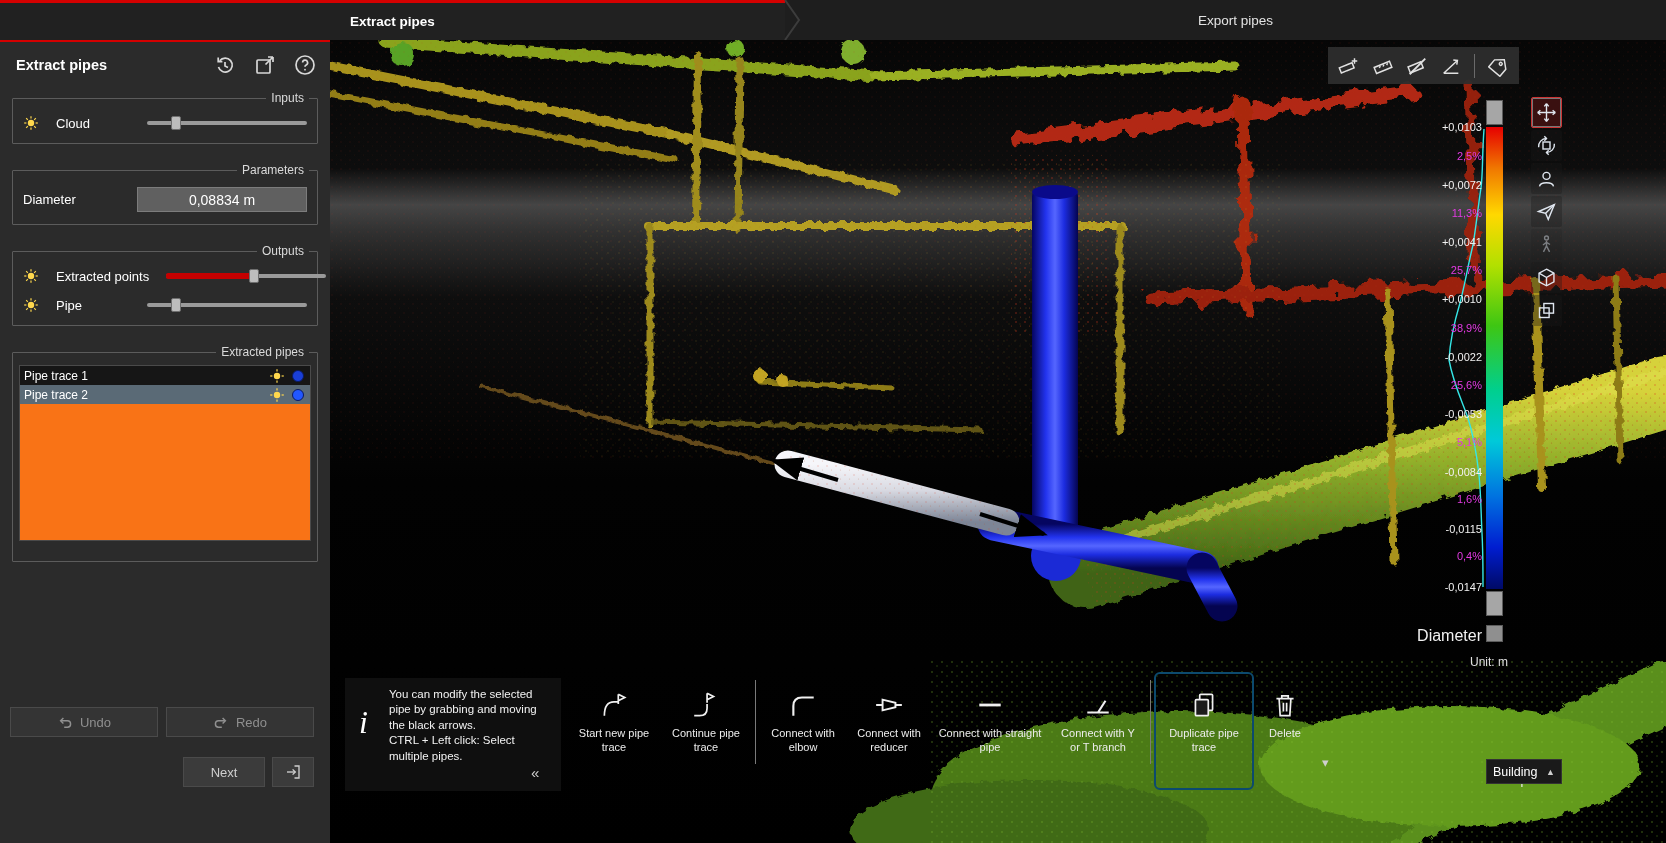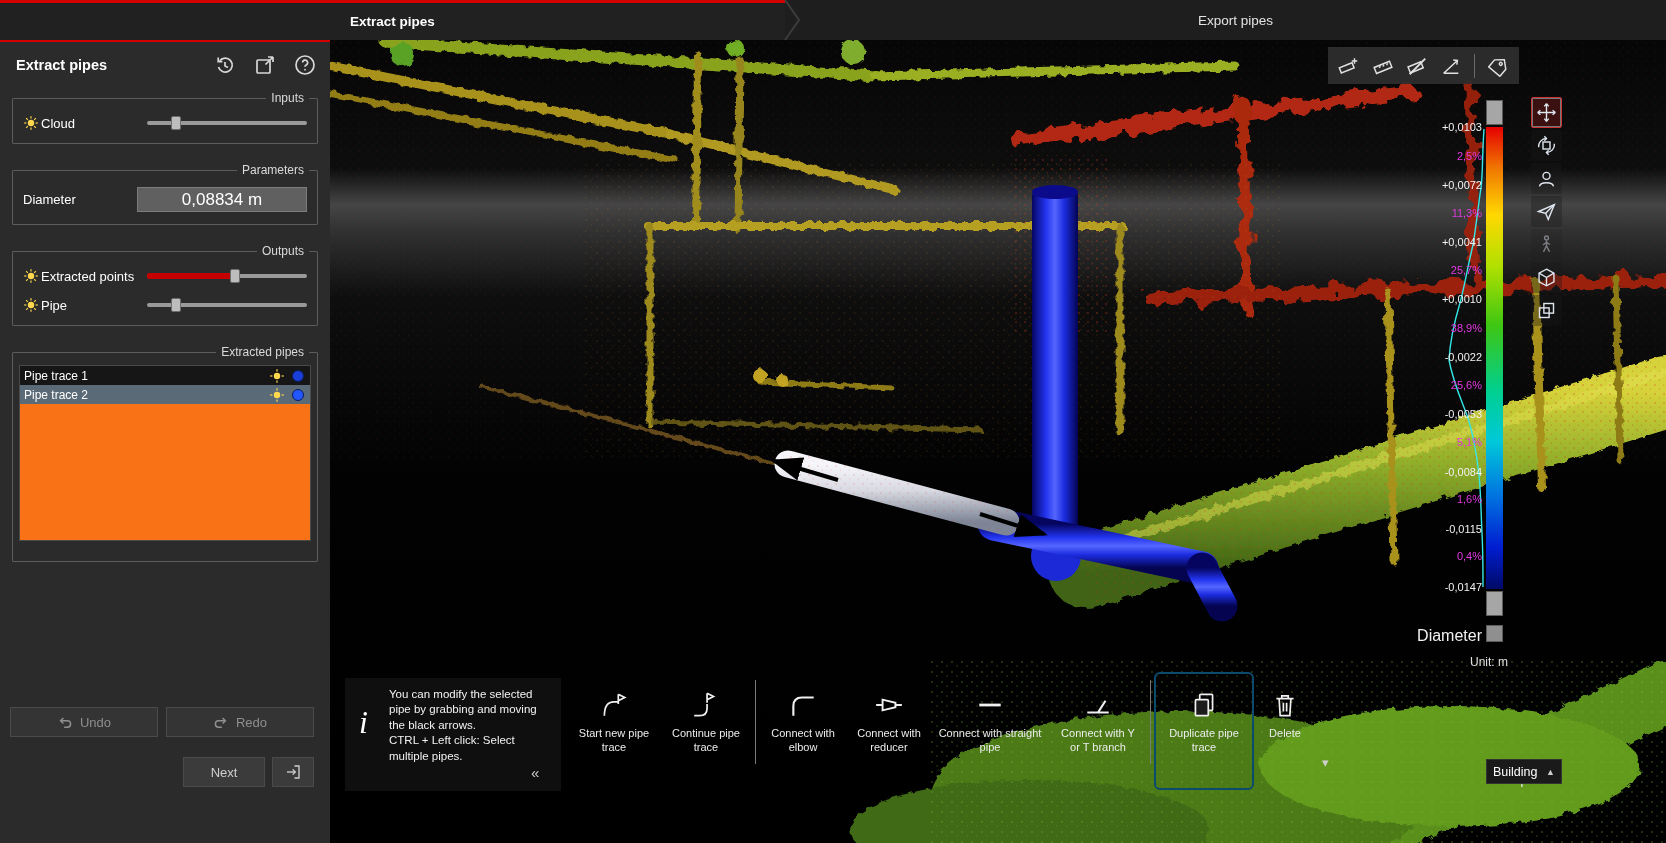--- a/index.html
+++ b/index.html
@@ -16,29 +16,29 @@
   .tab-chev{position:absolute;left:783px;top:0;width:22px;height:40px}
 
   
   .panel{position:absolute;left:0;top:40px;width:330px;height:803px;background:#2b2b2b;
          border-top:2px solid #d40000}
   .panel-header{display:flex;align-items:center;height:46px;padding:0 10px 0 16px}
   .panel-title{font-weight:bold;font-size:14.5px;color:#fff;flex:1}
   .hicon{width:30px;height:30px;margin-left:10px;display:flex;align-items:center;justify-content:center;cursor:pointer;border-radius:3px}
   .groupbox{position:relative;border:1px solid #5c5c5c;margin:10px 12px 26px;padding:16px 10px 12px;border-radius:1px}
   .grouplabel{position:absolute;top:-8px;right:8px;background:#2b2b2b;padding:0 5px;font-size:12px;color:#dadada}
-  .frow{display:flex;align-items:center;gap:2px;color:#fff;font-size:13px}
+  .frow{display:flex;align-items:center;gap:17px;color:#fff;font-size:13px}
   .frow + .frow{margin-top:13px}
   .bulb{width:16px;height:16px;flex:none}
   .flabel{flex:1;white-space:nowrap}
   .slider{position:relative;width:160px;height:14px;flex:none;cursor:pointer}
   .slider .track{position:absolute;left:0;right:0;top:5px;height:4px;background:#9a9a9a;border-radius:2px}
   .slider .fill{position:absolute;left:0;top:4px;height:6px;background:#c40000;border-radius:2px}
   .slider .handle{position:absolute;top:0;width:10px;height:14px;background:#bdbdbd;border:1px solid #6e6e6e;border-radius:2px}
-  .field{width:170px;height:25px;background:#606060;border:1px solid #7c7c7c;color:#fff;font-size:17px;
+  .field{width:170px;height:25px;background:#606060;border:1px solid #7c7c7c;color:#fff;font-size:14px;
          display:flex;align-items:center;justify-content:center;cursor:text}
   .pipelist{height:176px;background:#f97316;border:1px solid #4a4a4a;overflow:hidden;margin-top:2px}
   .pipe-row{display:flex;align-items:center;height:19px;padding:0 6px 0 4px;font-size:12px;color:#fff;gap:7px;cursor:pointer}
   .pipe-row.odd{background:#161616}
   .pipe-row.selected{background:#5a6a76}
   .pipe-name{flex:1}
   .dot{width:12px;height:12px;border-radius:50%;border:1px solid #0a1a60}
   .pbtn{position:absolute;height:30px;background:#343434;border:1px solid #4a4a4a;color:#8f8f8f;font-size:13px;
         display:flex;align-items:center;justify-content:center;gap:7px;cursor:pointer}
   .pbtn.light{color:#cfcfcf;background:#3b3b3b}

